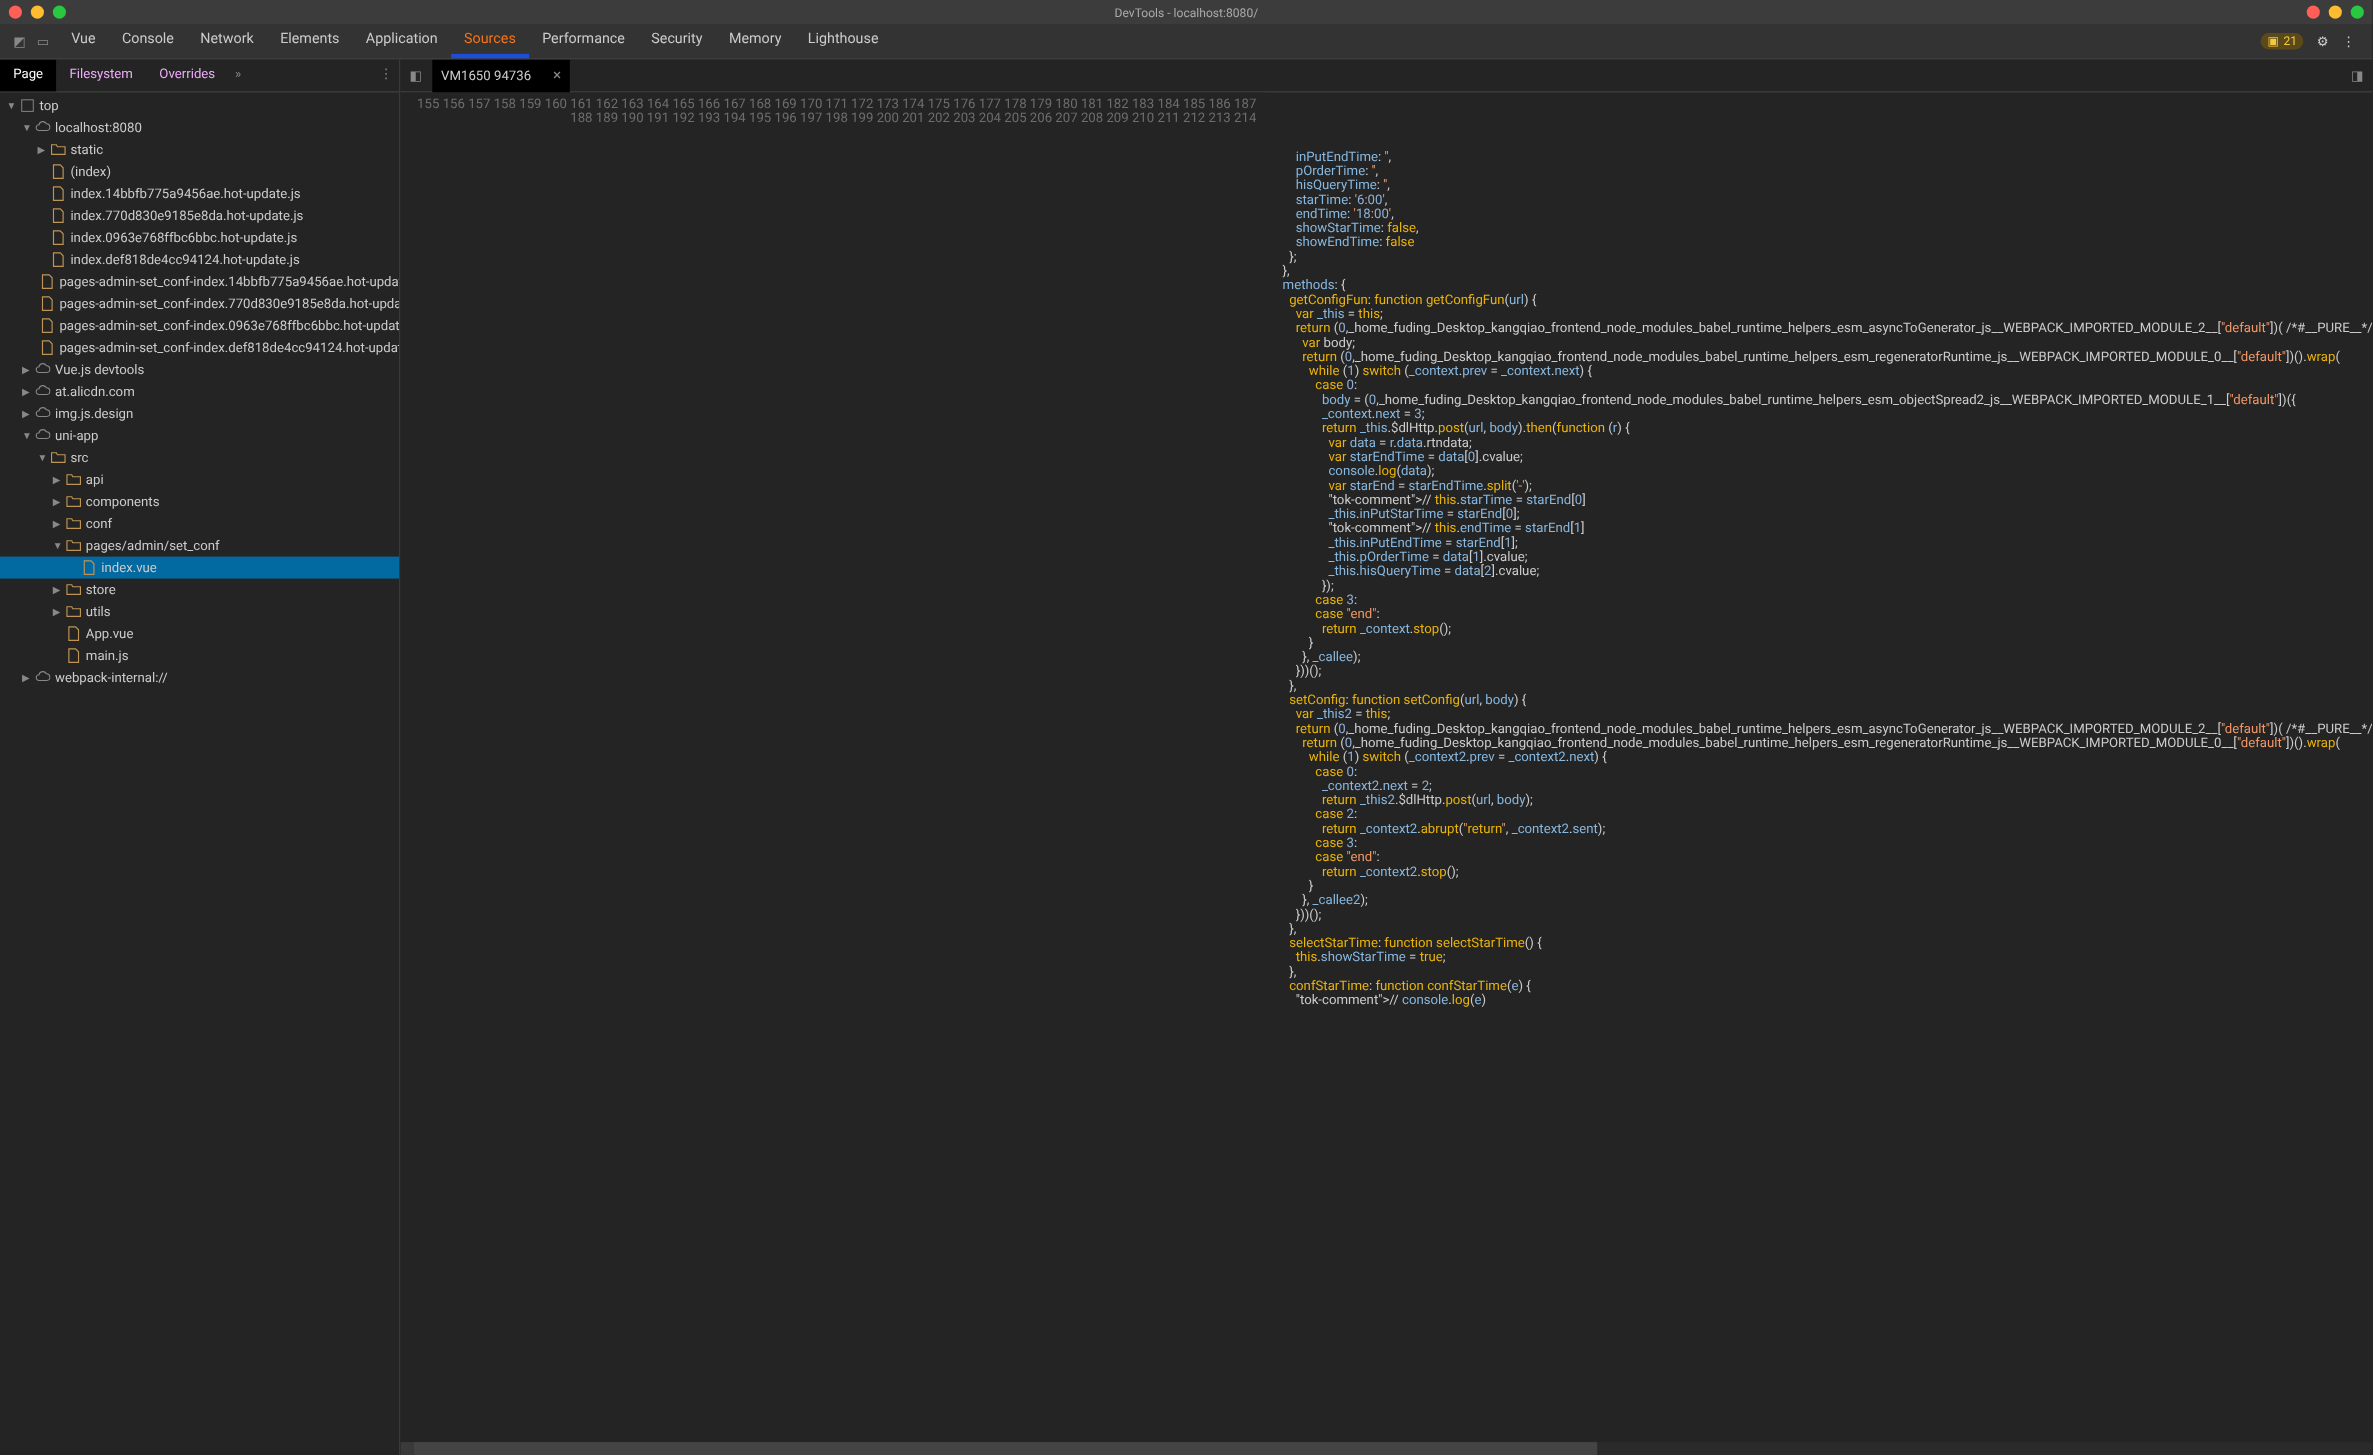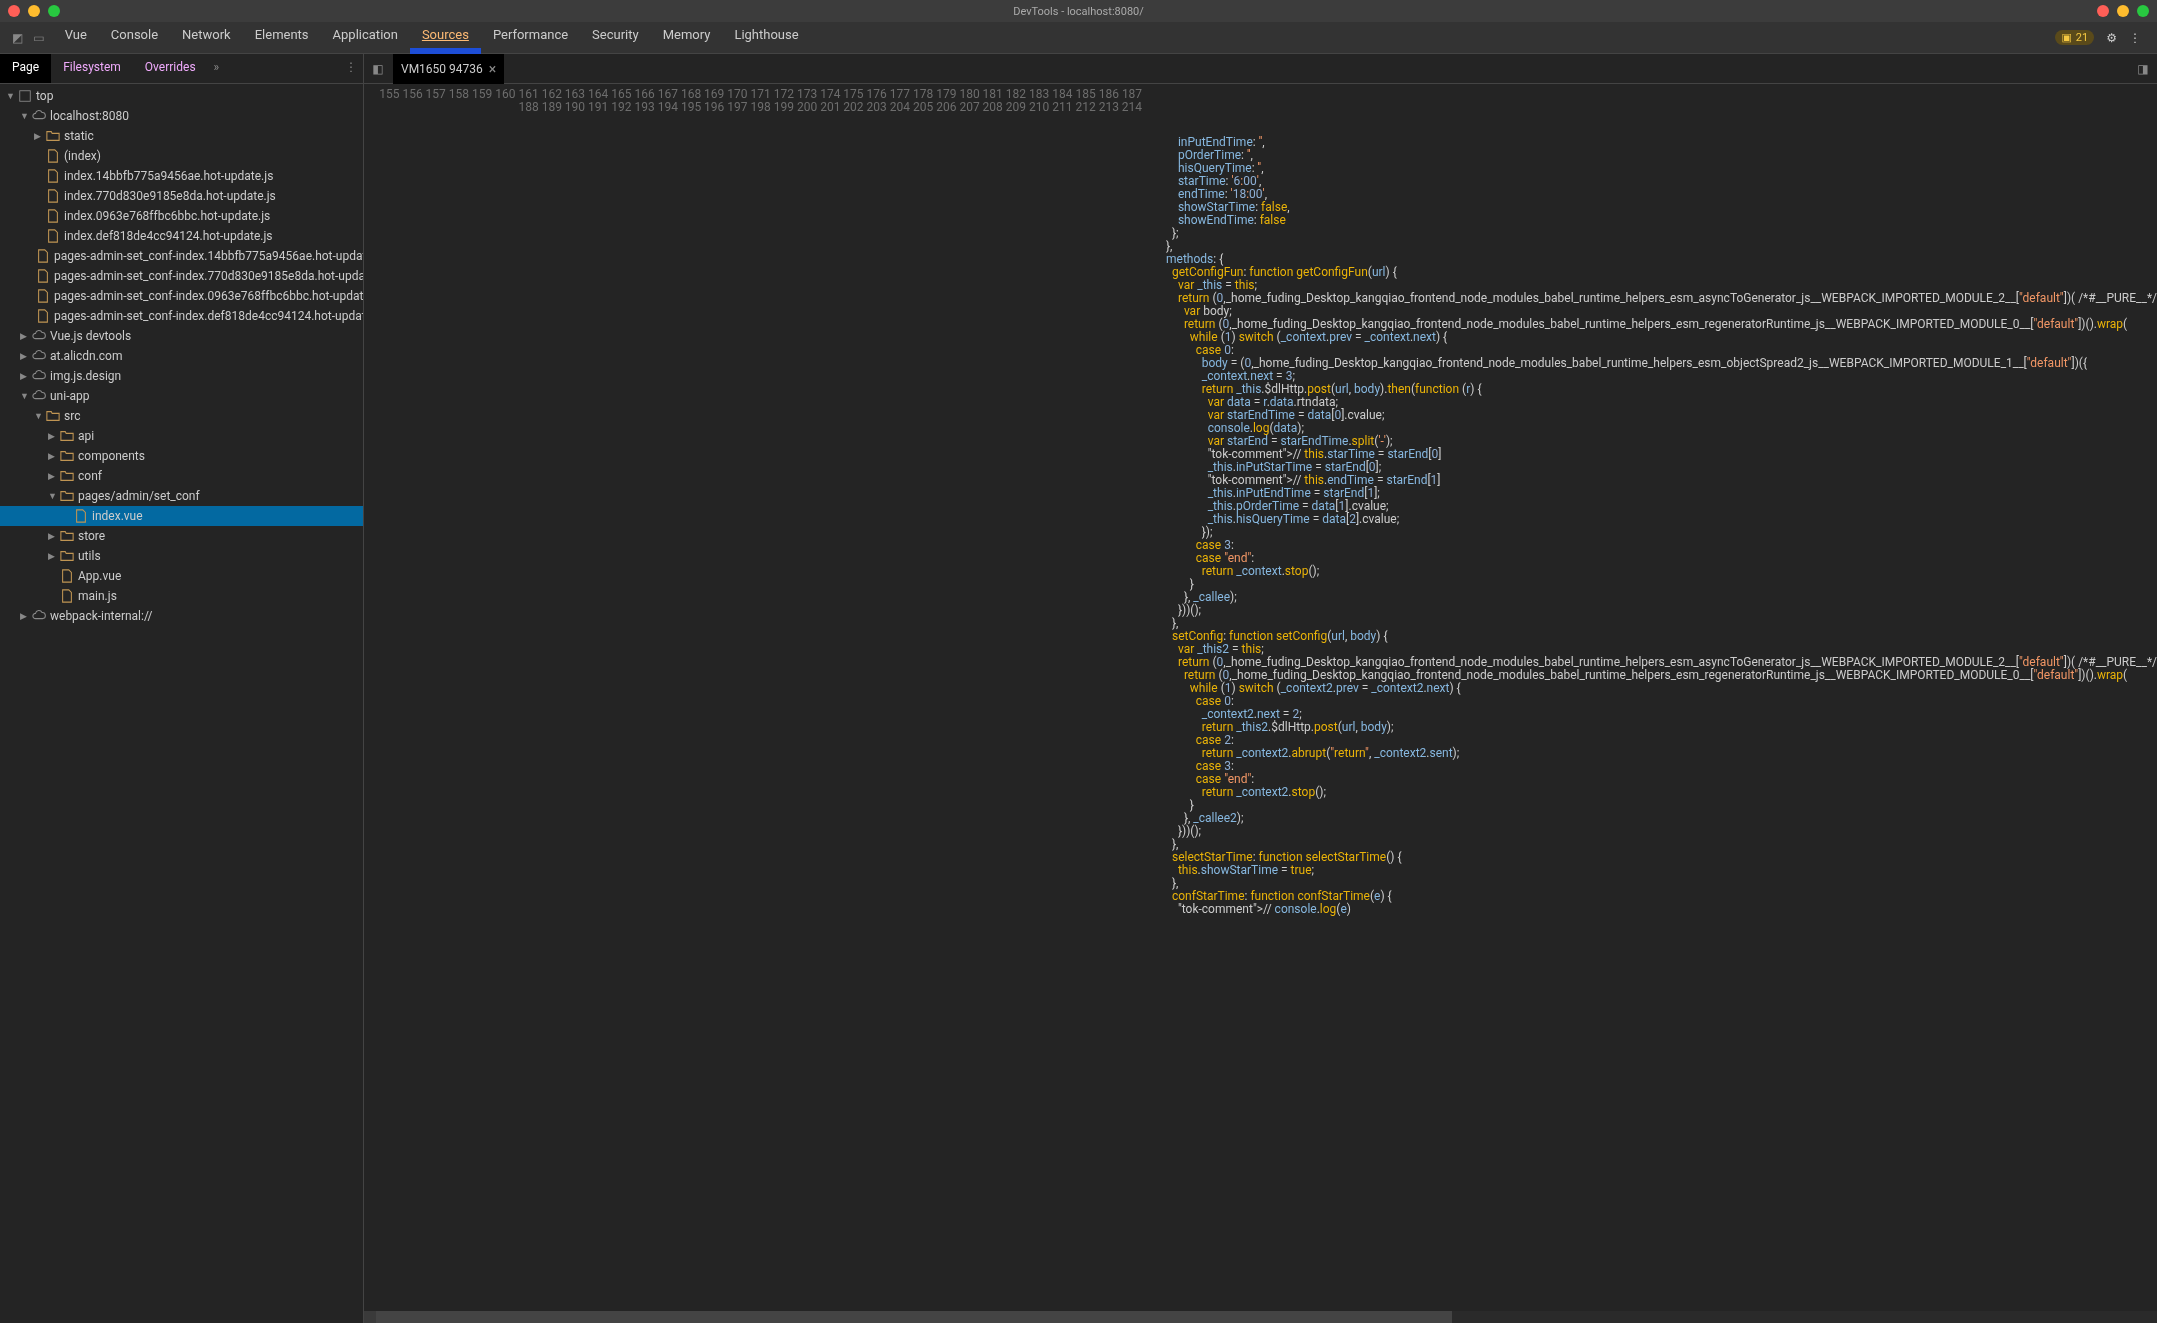--- a/index.html
+++ b/index.html
@@ -6,40 +6,40 @@
 body { background:#242424; color:#ccc; font-size:12px; overflow:hidden; height:100vh; display:flex; flex-direction:column; }
 .titlebar { background:#3c3c3c; height:22px; display:flex; align-items:center; padding:0 8px; position:relative; }
 .traffic-lights { display:flex; gap:8px; }
 .tl { width:12px; height:12px; border-radius:50%; }
 .tl.red { background:#ff5f57; } .tl.yellow { background:#febc2e; } .tl.green { background:#28c840; }
 .titlebar-title { position:absolute; left:50%; transform:translateX(-50%); color:#aaa; font-size:11px; }
 .traffic-lights2 { position:absolute; right:8px; display:flex; gap:8px; }
 .main-tabs { background:#333; height:32px; display:flex; align-items:center; border-bottom:1px solid #444; padding:0 4px; }
 .main-tabs .left-icons { display:flex; gap:10px; padding:0 8px; }
 .main-tabs .tab { padding:6px 12px; color:#ccc; cursor:pointer; font-size:13px; }
-.main-tabs .tab.active { color:#fdba74; border-bottom:6px solid #1d4ed8;text-decoration:underline; }
+.main-tabs .tab.active { color:#f97316; border-bottom:4px solid #1d4ed8; }
 .main-tabs .spacer { flex:1; }
 .main-tabs .right-tools { display:flex; gap:12px; align-items:center; padding:0 12px; }
 .badge { background:#5a4a1a; color:#f5c842; border-radius:8px; padding:1px 6px; font-size:11px; display:flex; align-items:center; gap:4px; }
 .content { flex:1; display:flex; overflow:hidden; }
 .sidebar { width:364px; background:#242424; border-right:1px solid #444; display:flex; flex-direction:column; overflow:hidden; }
 .sidebar-tabs { display:flex; border-bottom:1px solid #444; height:30px; }
 .sidebar-tabs .stab { padding:6px 12px; color:#f0abfc; cursor:pointer; font-size:12px; }
 .sidebar-tabs .stab.active { background:#000; color:#fff; }
 .sidebar-tabs .spacer { flex:1; }
 .tree { flex:1; overflow:auto; padding-top:2px; }
 .tree-item { display:flex; align-items:center; height:20px; cursor:pointer; white-space:nowrap; overflow:hidden; }
 .tree-item.selected { background:#0369a1; }
 .tree-item .arrow { width:10px; display:inline-block; color:#888; margin-right:2px; font-size:9px; }
 .tree-item .icon { width:14px; height:14px; margin-right:4px; display:inline-flex; align-items:center; justify-content:center; }
 .tree-item .label { color:#ccc; font-size:12px; }
 .editor-area { flex:1; display:flex; flex-direction:column; overflow:hidden; background:#242424; }
 .editor-toolbar { height:30px; display:flex; align-items:center; border-bottom:1px solid #444; }
 .editor-toolbar .panel-icon { width:28px; display:flex; justify-content:center; color:#888; cursor:pointer; }
-.file-tab { display:flex; align-items:center; height:30px; padding:0 8px; background:#000; margin:0 1px; gap:6px; }
+.file-tab { display:flex; align-items:center; height:30px; padding:0 8px; background:#000; margin:0 1px; gap:20px; }
 .file-tab .close { color:#888; cursor:pointer; font-size:14px; }
 .editor-toolbar .spacer { flex:1; }
 .code-area { flex:1; display:flex; overflow:auto; font-family:Menlo,Monaco,Consolas,monospace; font-size:12px; line-height:13px; }
 .gutter { background:#242424; padding:4px 8px 4px 4px; text-align:right; color:#6d6d6d; user-select:none; min-width:44px; }
 .code { padding:4px 0 4px 4px; white-space:pre; color:#ccc; flex:1;margin-top:48px; }
 .scrollbar-bottom { height:12px; background:#2a2a2a; display:flex; }
 .scrollbar-bottom .arrow-l { width:12px; background:#3a3a3a; }
 .scrollbar-bottom .thumb { width:60%; background:#444; margin-left:0; }
 .tok-str { color:#f29766; }
 .tok-kw { color:#eab308; }

